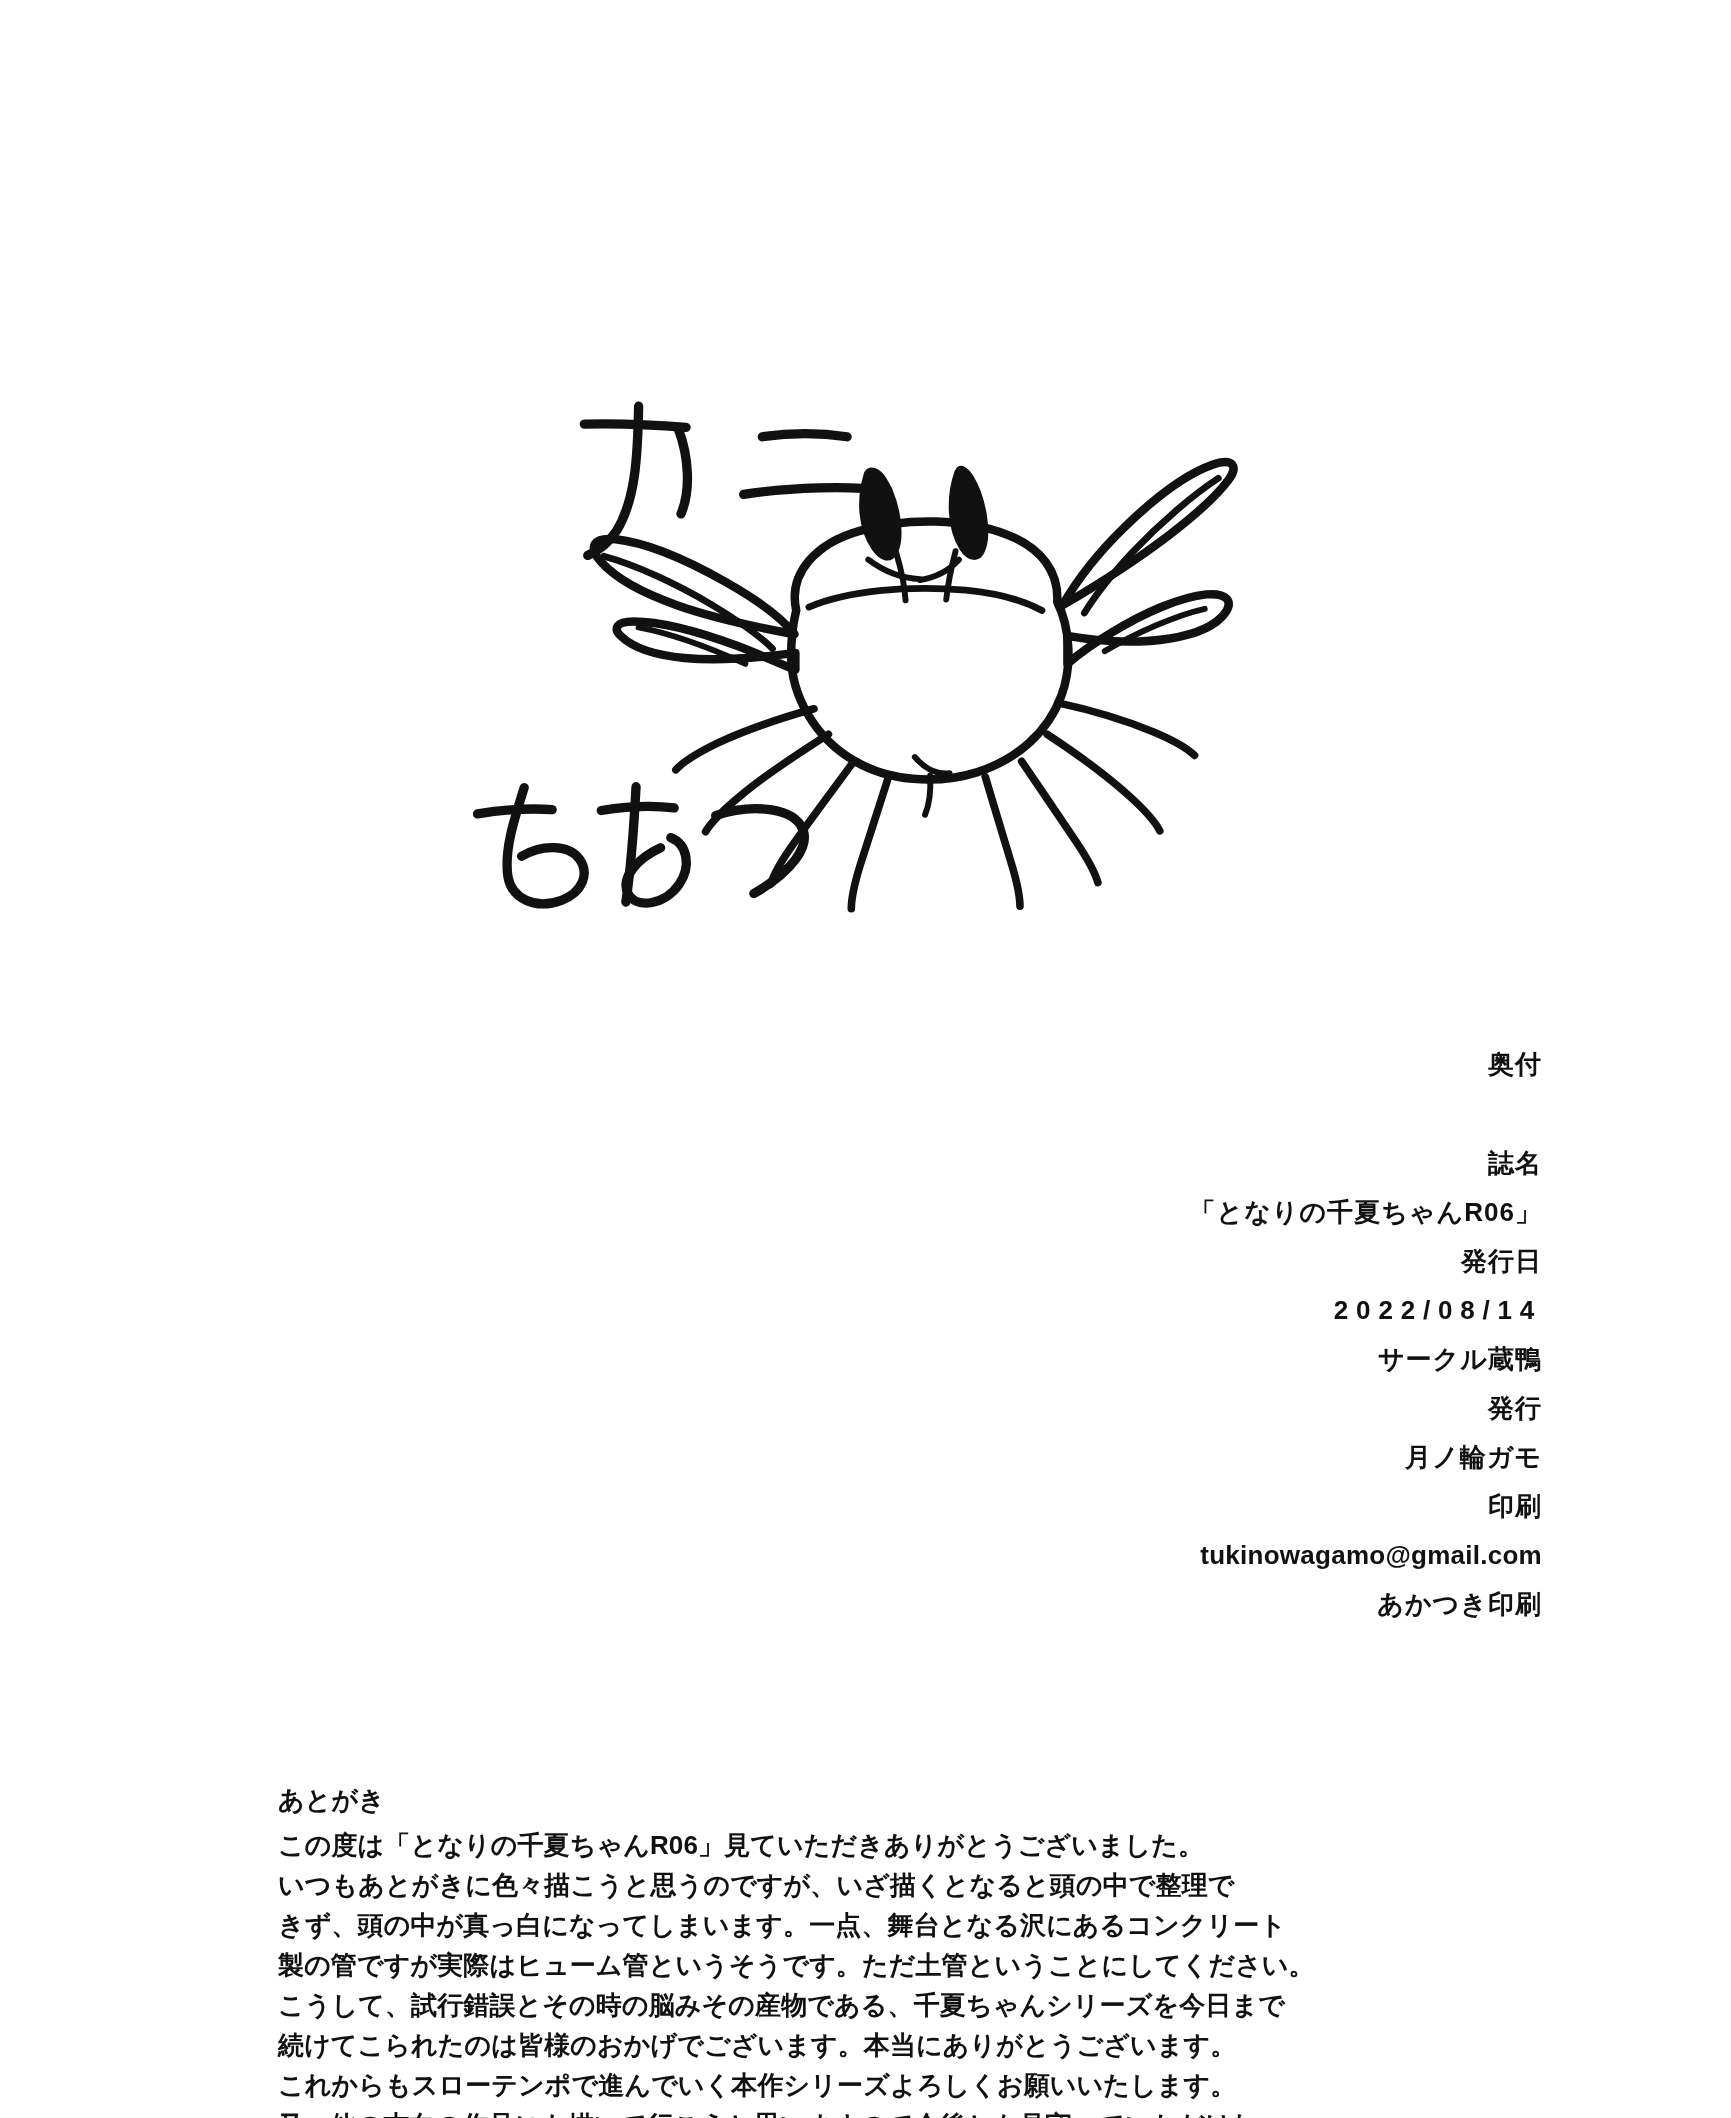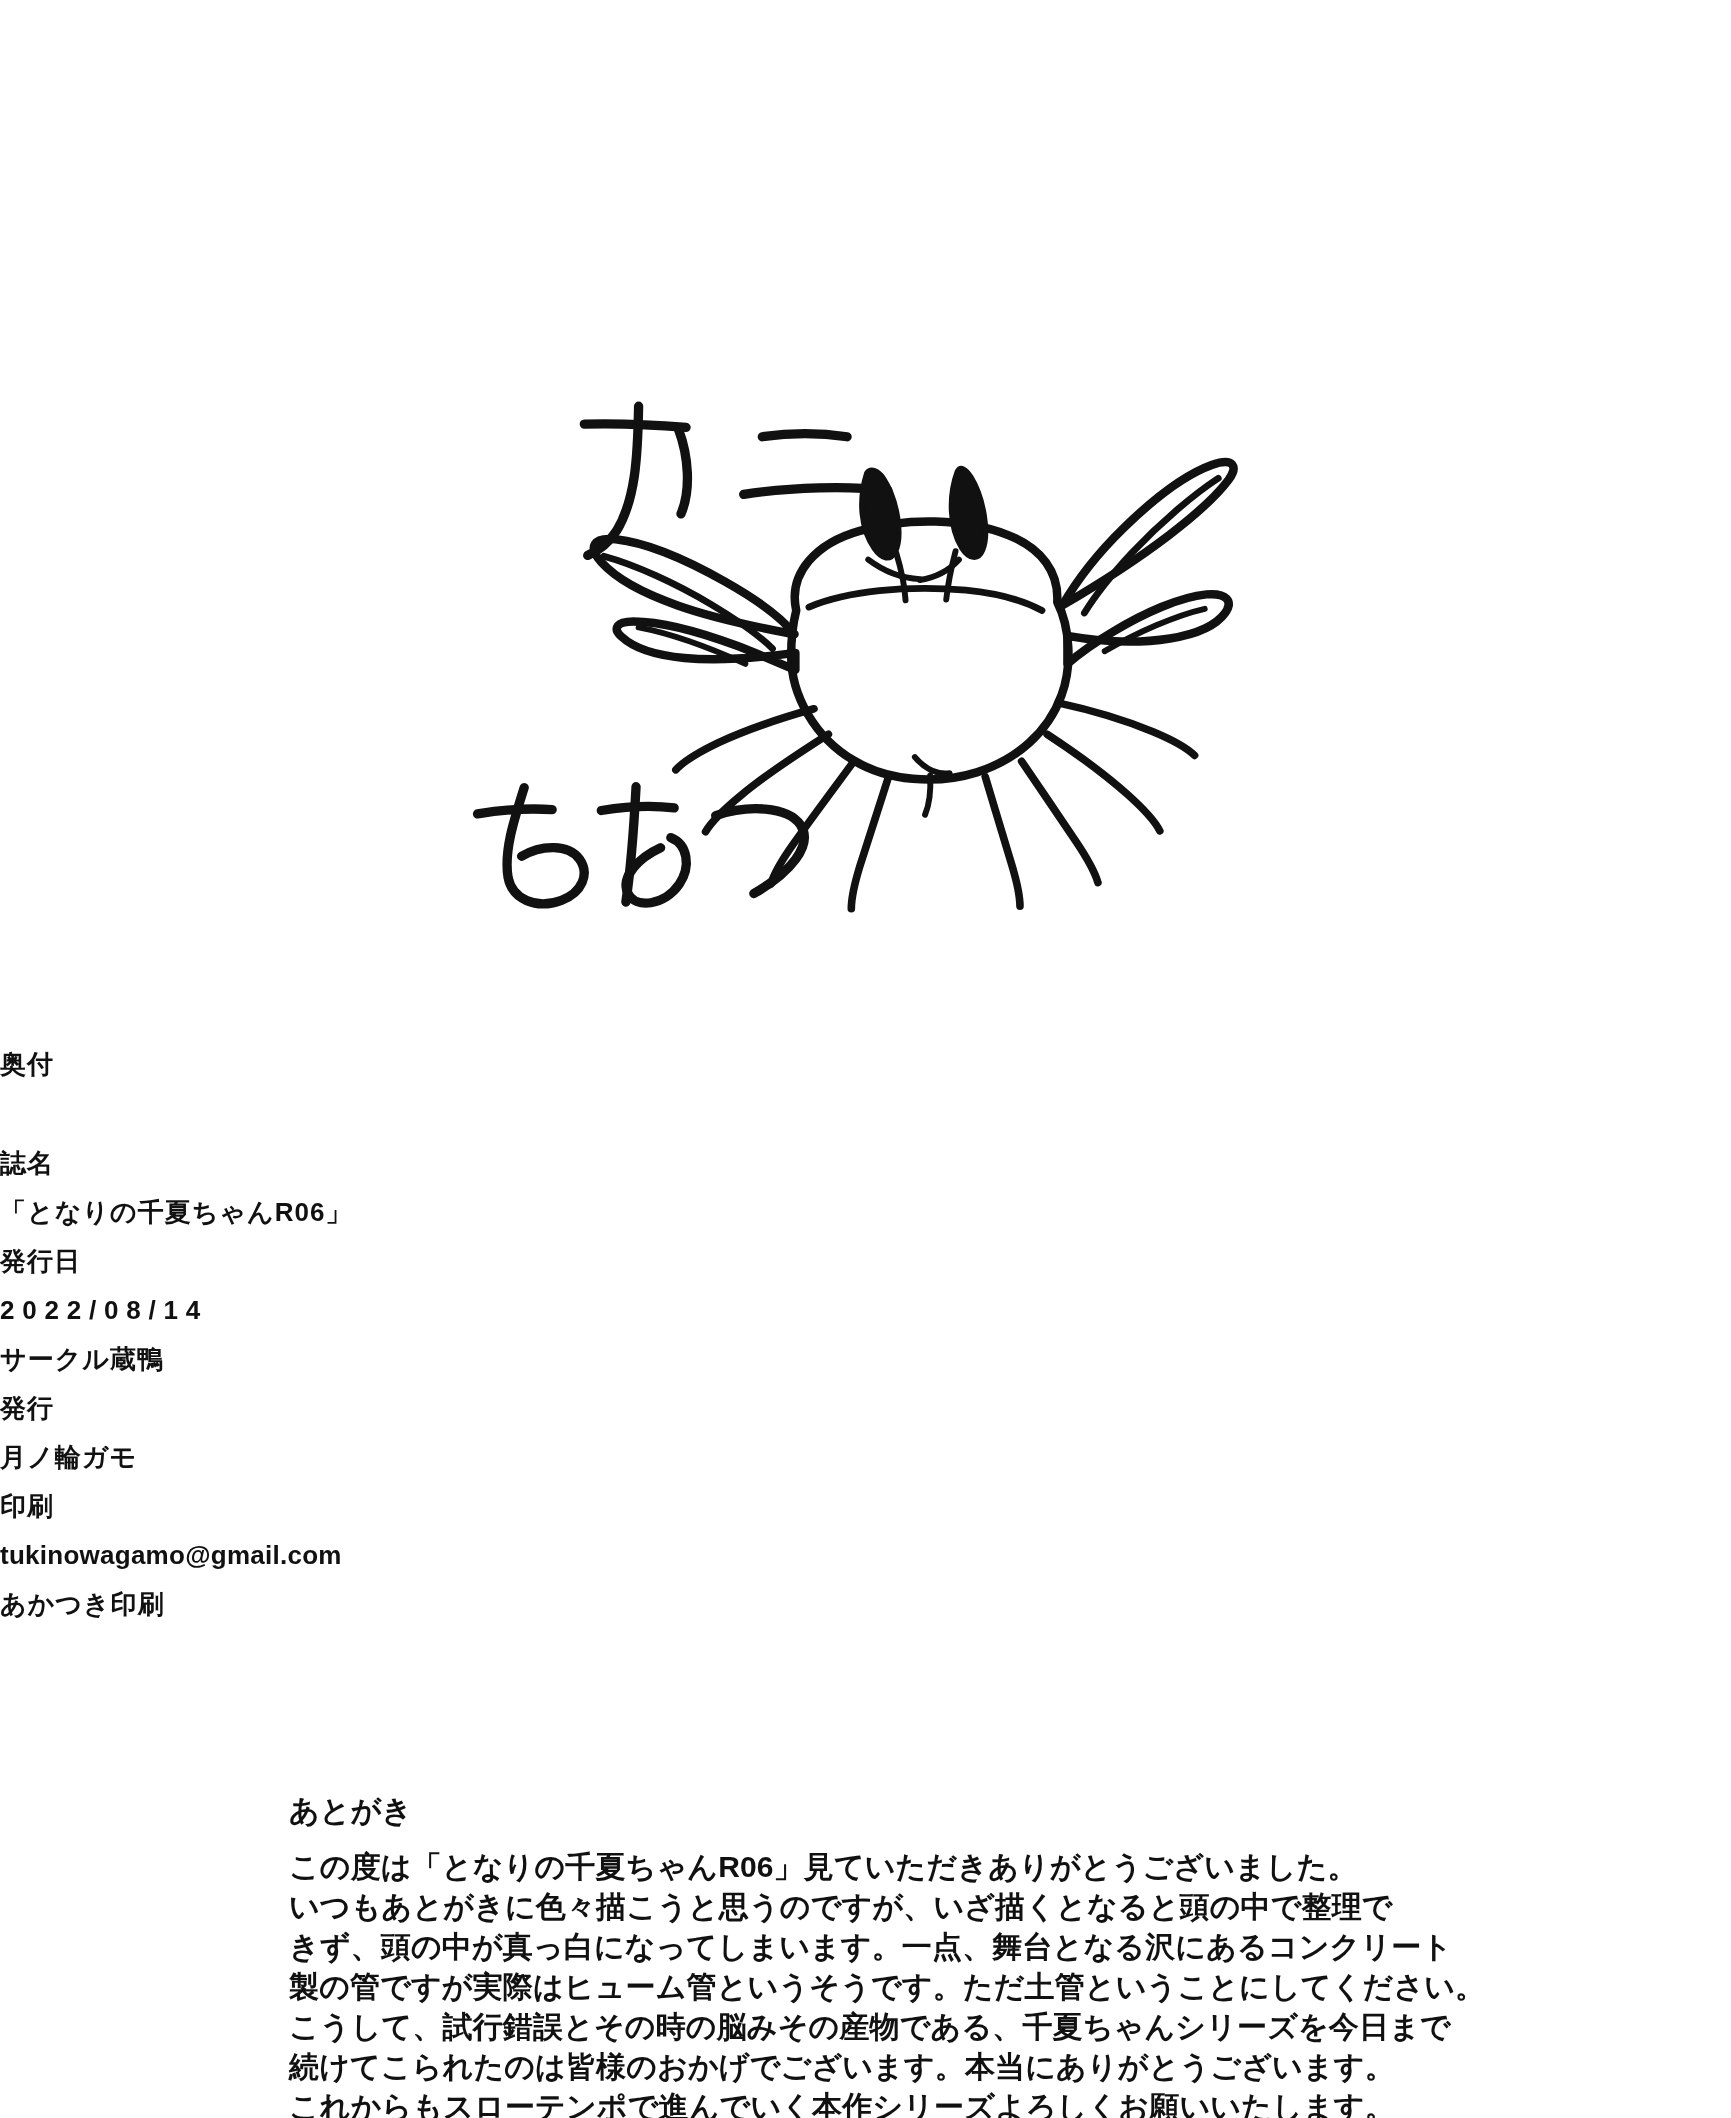--- a/index.html
+++ b/index.html
@@ -32,21 +32,21 @@
     width: 100%;
     height: 100%;
   }
 
   
   .colophon {
     position: absolute;
     left: 0;
     top: 1040px;
     width: 1542px;
-    text-align: left;
+    text-align: right;
   }
   .colophon .line {
     font-size: 26px;
     line-height: 49px;
     font-weight: 700;
     letter-spacing: 0.04em;
   }
   .colophon .heading {
     font-weight: 700;
   }
@@ -70,22 +70,22 @@
 
   
   .afterword {
     position: absolute;
     left: 273px;
     top: 1775px;
     width: 1271px;
     text-align: left;
   }
   .afterword p {
-    margin: 16px;
-    font-size: 30px;
+    margin: 5px;
+    font-size: 26px;
     line-height: 40px;
     font-weight: 700;
     letter-spacing: 0.005em;
     white-space: pre-wrap;
   }
 </style>
 </head>
 <body>
 
 <div class="page">

